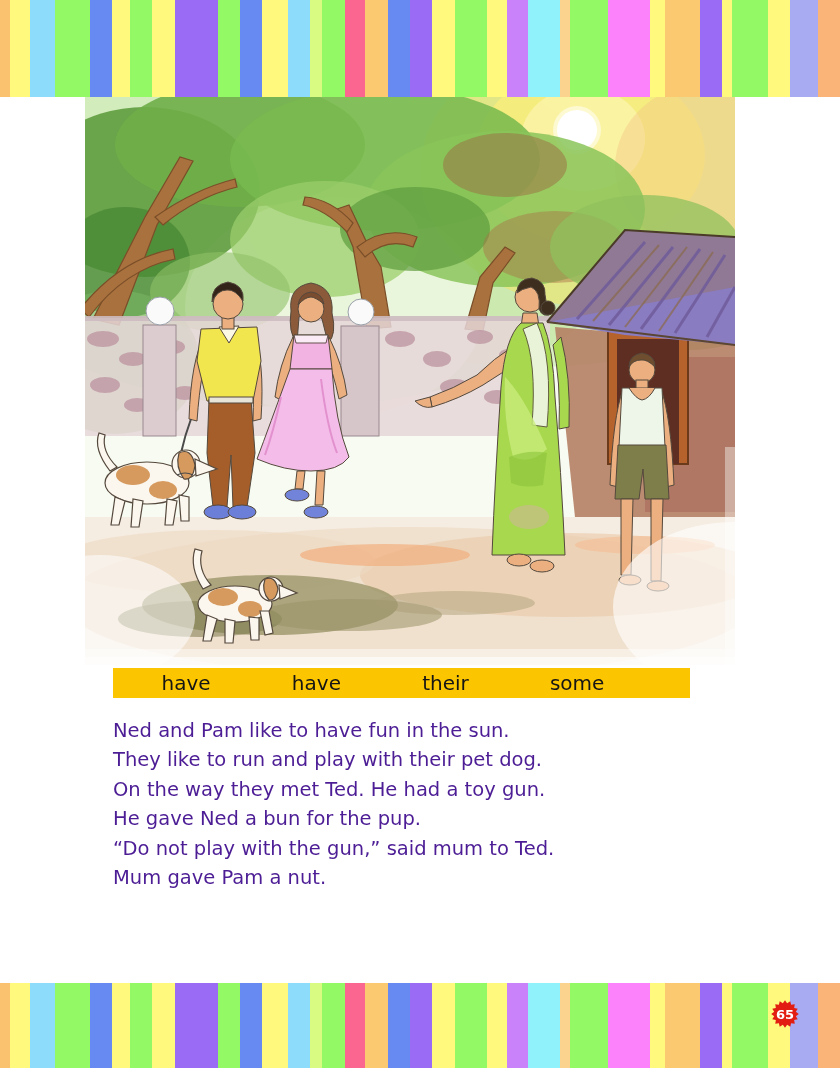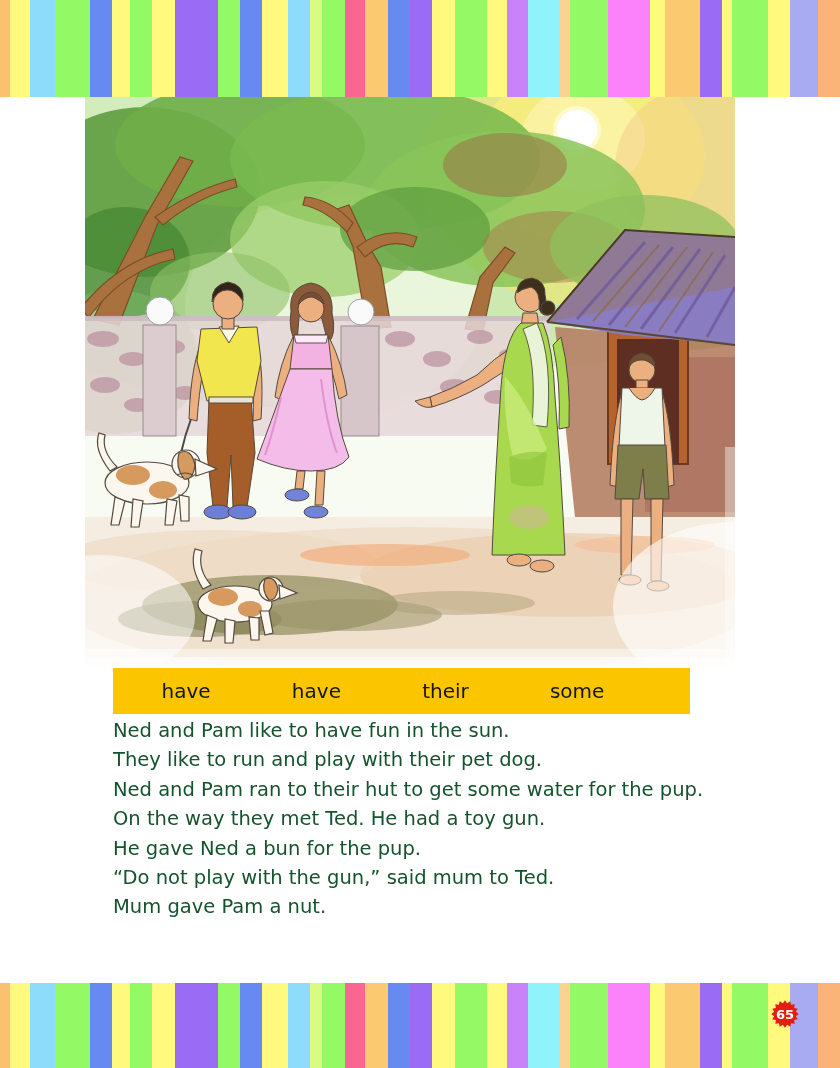--- a/index.html
+++ b/index.html
@@ -6,26 +6,26 @@
   body{
     width:840px;height:1068px;position:relative;background:#ffffff;
     font-family:"DejaVu Sans","Liberation Sans",sans-serif;overflow:hidden;
   }
   .stripes{position:absolute;left:0;width:840px;display:flex;flex-direction:row;}
   .stripes div{height:100%;}
   #stripes-top{top:0;height:97px;}
   #stripes-bottom{top:983px;height:85px;}
   #illustration{position:absolute;left:85px;top:97px;width:650px;height:568px;}
   #word-bank{
-    position:absolute;left:113px;top:668px;width:577px;height:46px;
+    position:absolute;left:113px;top:668px;width:577px;height:30px;
     display:flex;align-items:center;justify-content:space-around;
     padding:0 45px 0 8px;box-sizing:border-box;
   }
   #word-bank span{font-size:20px;color:#151515;}
-  #passage{position:absolute;left:113px;top:716px;width:640px;color:#14532d;}
+  #passage{position:absolute;left:113px;top:716px;width:640px;color:#4c1d95;}
   #passage .line{font-size:19.5px;line-height:29.4px;white-space:nowrap;}
   #page-badge{position:absolute;left:770px;top:999px;width:30px;height:30px;z-index:5;}
   #page-badge svg{position:absolute;left:0;top:0;}
   #page-badge .num{
     position:absolute;left:0;top:0;width:30px;height:30px;display:flex;
     align-items:center;justify-content:center;color:#fff;font-size:13px;font-weight:bold;text-align:center;
   }
 </style>
 </head>
 <body>
@@ -283,21 +283,20 @@
 <div id="word-bank" style="background: rgb(251, 197, 0);">
   <span>have</span>
   <span>have</span>
   <span>their</span>
   <span>some</span>
 </div>
 
 <div id="passage">
   <div class="line">Ned and Pam like to have fun in the sun.</div>
   <div class="line">They like to run and play with their pet dog.</div>
-  <div class="line">Ned and Pam ran to their hut to get some water for the pup.</div>
   <div class="line">On the way they met Ted. He had a toy gun.</div>
   <div class="line">He gave Ned a bun for the pup.</div>
   <div class="line">“Do not play with the gun,” said mum to Ted.</div>
   <div class="line">Mum gave Pam a nut.</div>
 </div>
 
 <div id="stripes-bottom" class="stripes">
     <div style="width: 10px; background: rgb(250, 194, 110);"></div>
     <div style="width: 20px; background: rgb(255, 250, 125);"></div>
     <div style="width: 25px; background: rgb(142, 220, 251);"></div>

